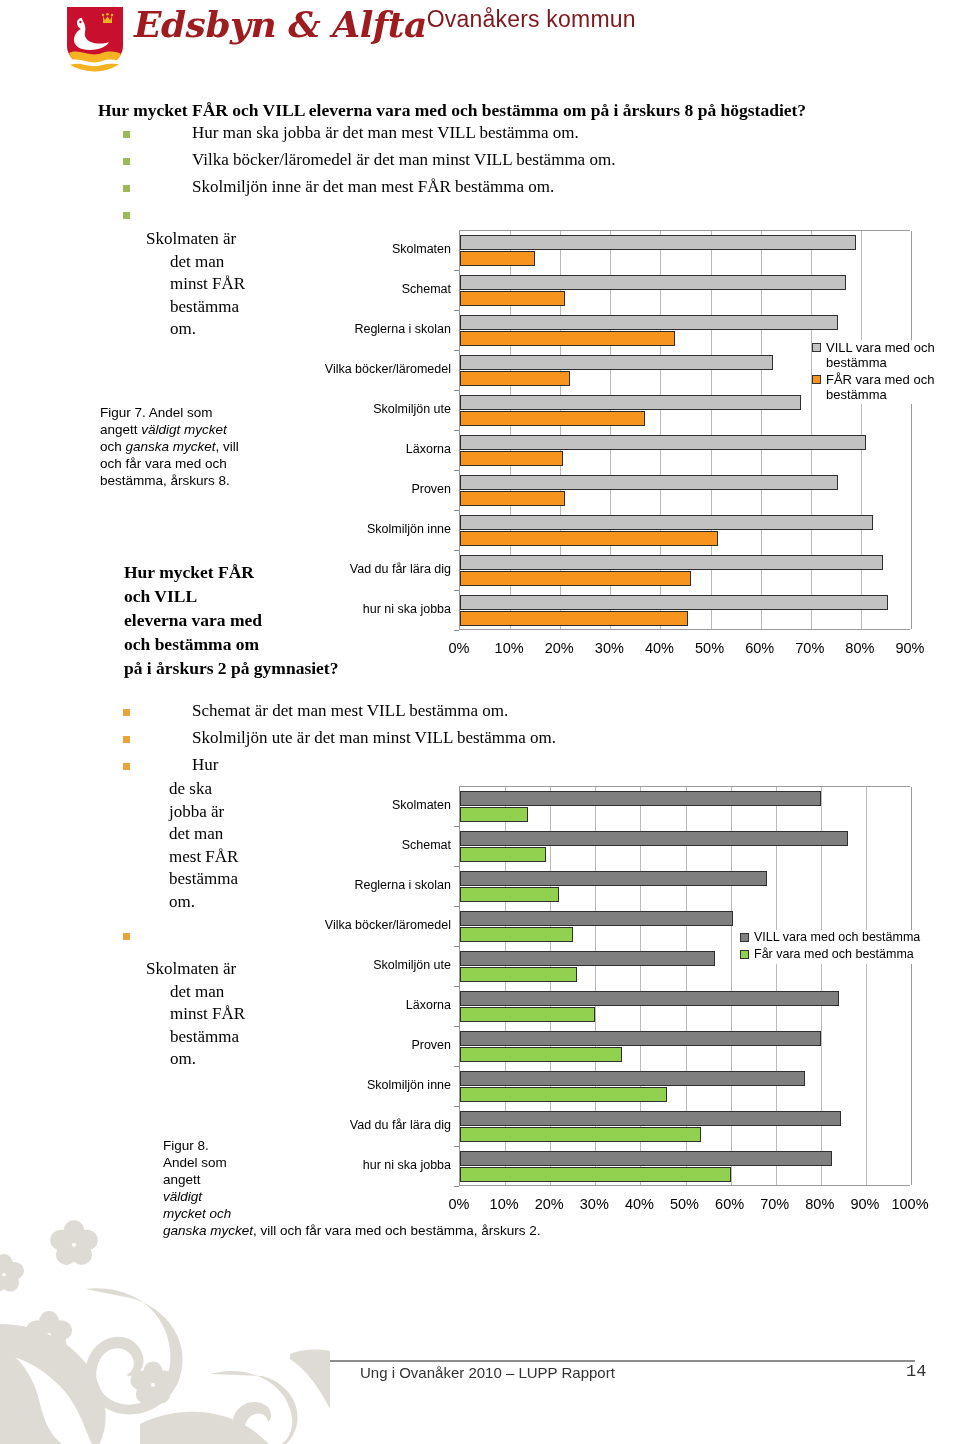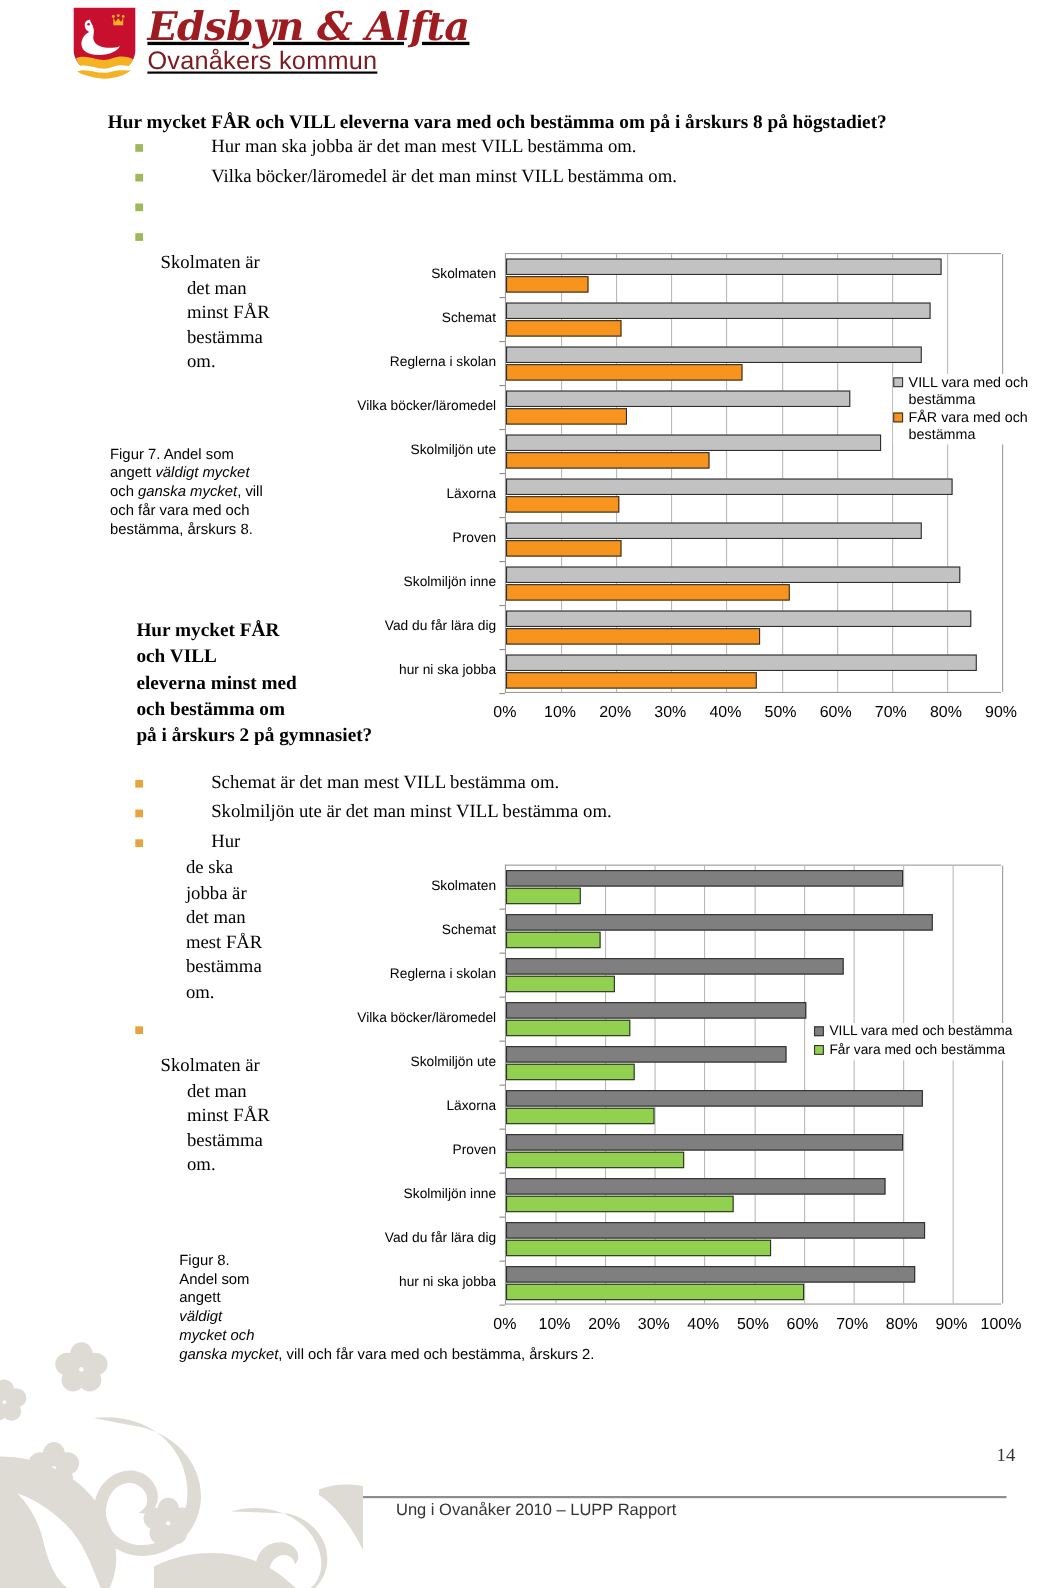--- a/index.html
+++ b/index.html
@@ -14,21 +14,21 @@
 
   
   .watermark{
     position:absolute;left:-10px;bottom:-10px;width:340px;height:250px;
     opacity:1;pointer-events:none;z-index:0;
   }
 
   
   .logo-wrap{position:absolute;left:66px;top:6px;display:flex;align-items:flex-start;z-index:3;}
   .crest{width:58px;height:66px;position:relative;margin-right:10px;}
-  .logo-text{display:flex;flex-direction:column;line-height:1;text-decoration:underline;}
+  .logo-text{display:flex;flex-direction:row;line-height:1;}
   .logo-title{
     font-family:"DejaVu Serif", serif;
     font-style:italic;font-weight:bold;font-size:36px;color:#9e1b20;
     letter-spacing:-0.5px;
   }
   .logo-sub{
     font-family:"Liberation Sans", sans-serif;
     font-size:23px;color:#7d1a1f;margin-top:2px;letter-spacing:0.2px;
   }
 
@@ -178,20 +178,21 @@
   <div class="bullet-row" style="left:123px;top:123px;">
     <span class="bullet green"></span>
     <span class="serif bullet-txt">Hur man ska jobba är det man mest VILL bestämma om.</span>
   </div>
   <div class="bullet-row" style="left:123px;top:150px;">
     <span class="bullet green"></span>
     <span class="serif bullet-txt">Vilka böcker/läromedel är det man minst VILL bestämma om.</span>
   </div>
   <div class="bullet-row" style="left:123px;top:177px;">
     <span class="bullet green"></span>
+    <span class="serif bullet-txt">Skolmiljön inne är det man mest FÅR bestämma om.</span>
   </div>
   <div class="bullet-row" style="left:123px;top:204px;">
     <span class="bullet green"></span>
   </div>
 
   <div class="narrow-block" style="left:129px;top:228px;width:165px;">
     <span>Skolmaten är</span><br>
     <span class="ind">det man</span>
     <span class="ind">minst FÅR</span>
     <span class="ind">bestämma</span>
@@ -272,21 +273,21 @@
         <div class="row">
           <span class="sw" style="background: rgb(247, 148, 30);"></span>
           <span class="lbl">FÅR vara med och bestämma</span>
         </div>
       </div>
     </div>
 
   <div class="bigheading" style="left:100px;top:560px;width:300px;margin-left:24px;">
     <span>Hur mycket FÅR</span><br>
     <span>och VILL</span><br>
-    <span>eleverna minst med</span><br>
+    <span>eleverna vara med</span><br>
     <span>och bestämma om</span><br>
     <span>på i årskurs 2 på gymnasiet?</span>
   </div>
 
   <div class="bullet-row" style="left:123px;top:701px;">
     <span class="bullet orange"></span>
     <span class="serif bullet-txt">Schemat är det man mest VILL bestämma om.</span>
   </div>
   <div class="bullet-row" style="left:123px;top:728px;">
     <span class="bullet orange"></span>
@@ -400,15 +401,15 @@
         </div>
         <div class="row">
           <span class="sw" style="background: rgb(146, 208, 80);"></span>
           <span class="lbl">Får vara med och bestämma</span>
         </div>
       </div>
     </div>
 
   <div class="footer-rule"></div>
   <div class="footer-txt" style="left:360px;top:1364px;">Ung i Ovanåker 2010 – LUPP Rapport</div>
-  <div class="pagenum" style="left:906px;top:1313px;">14</div>
+  <div class="pagenum" style="left:906px;top:1362px;font-family:Liberation Mono, monospace;">14</div>
 
 </div>
 
 </body></html>

